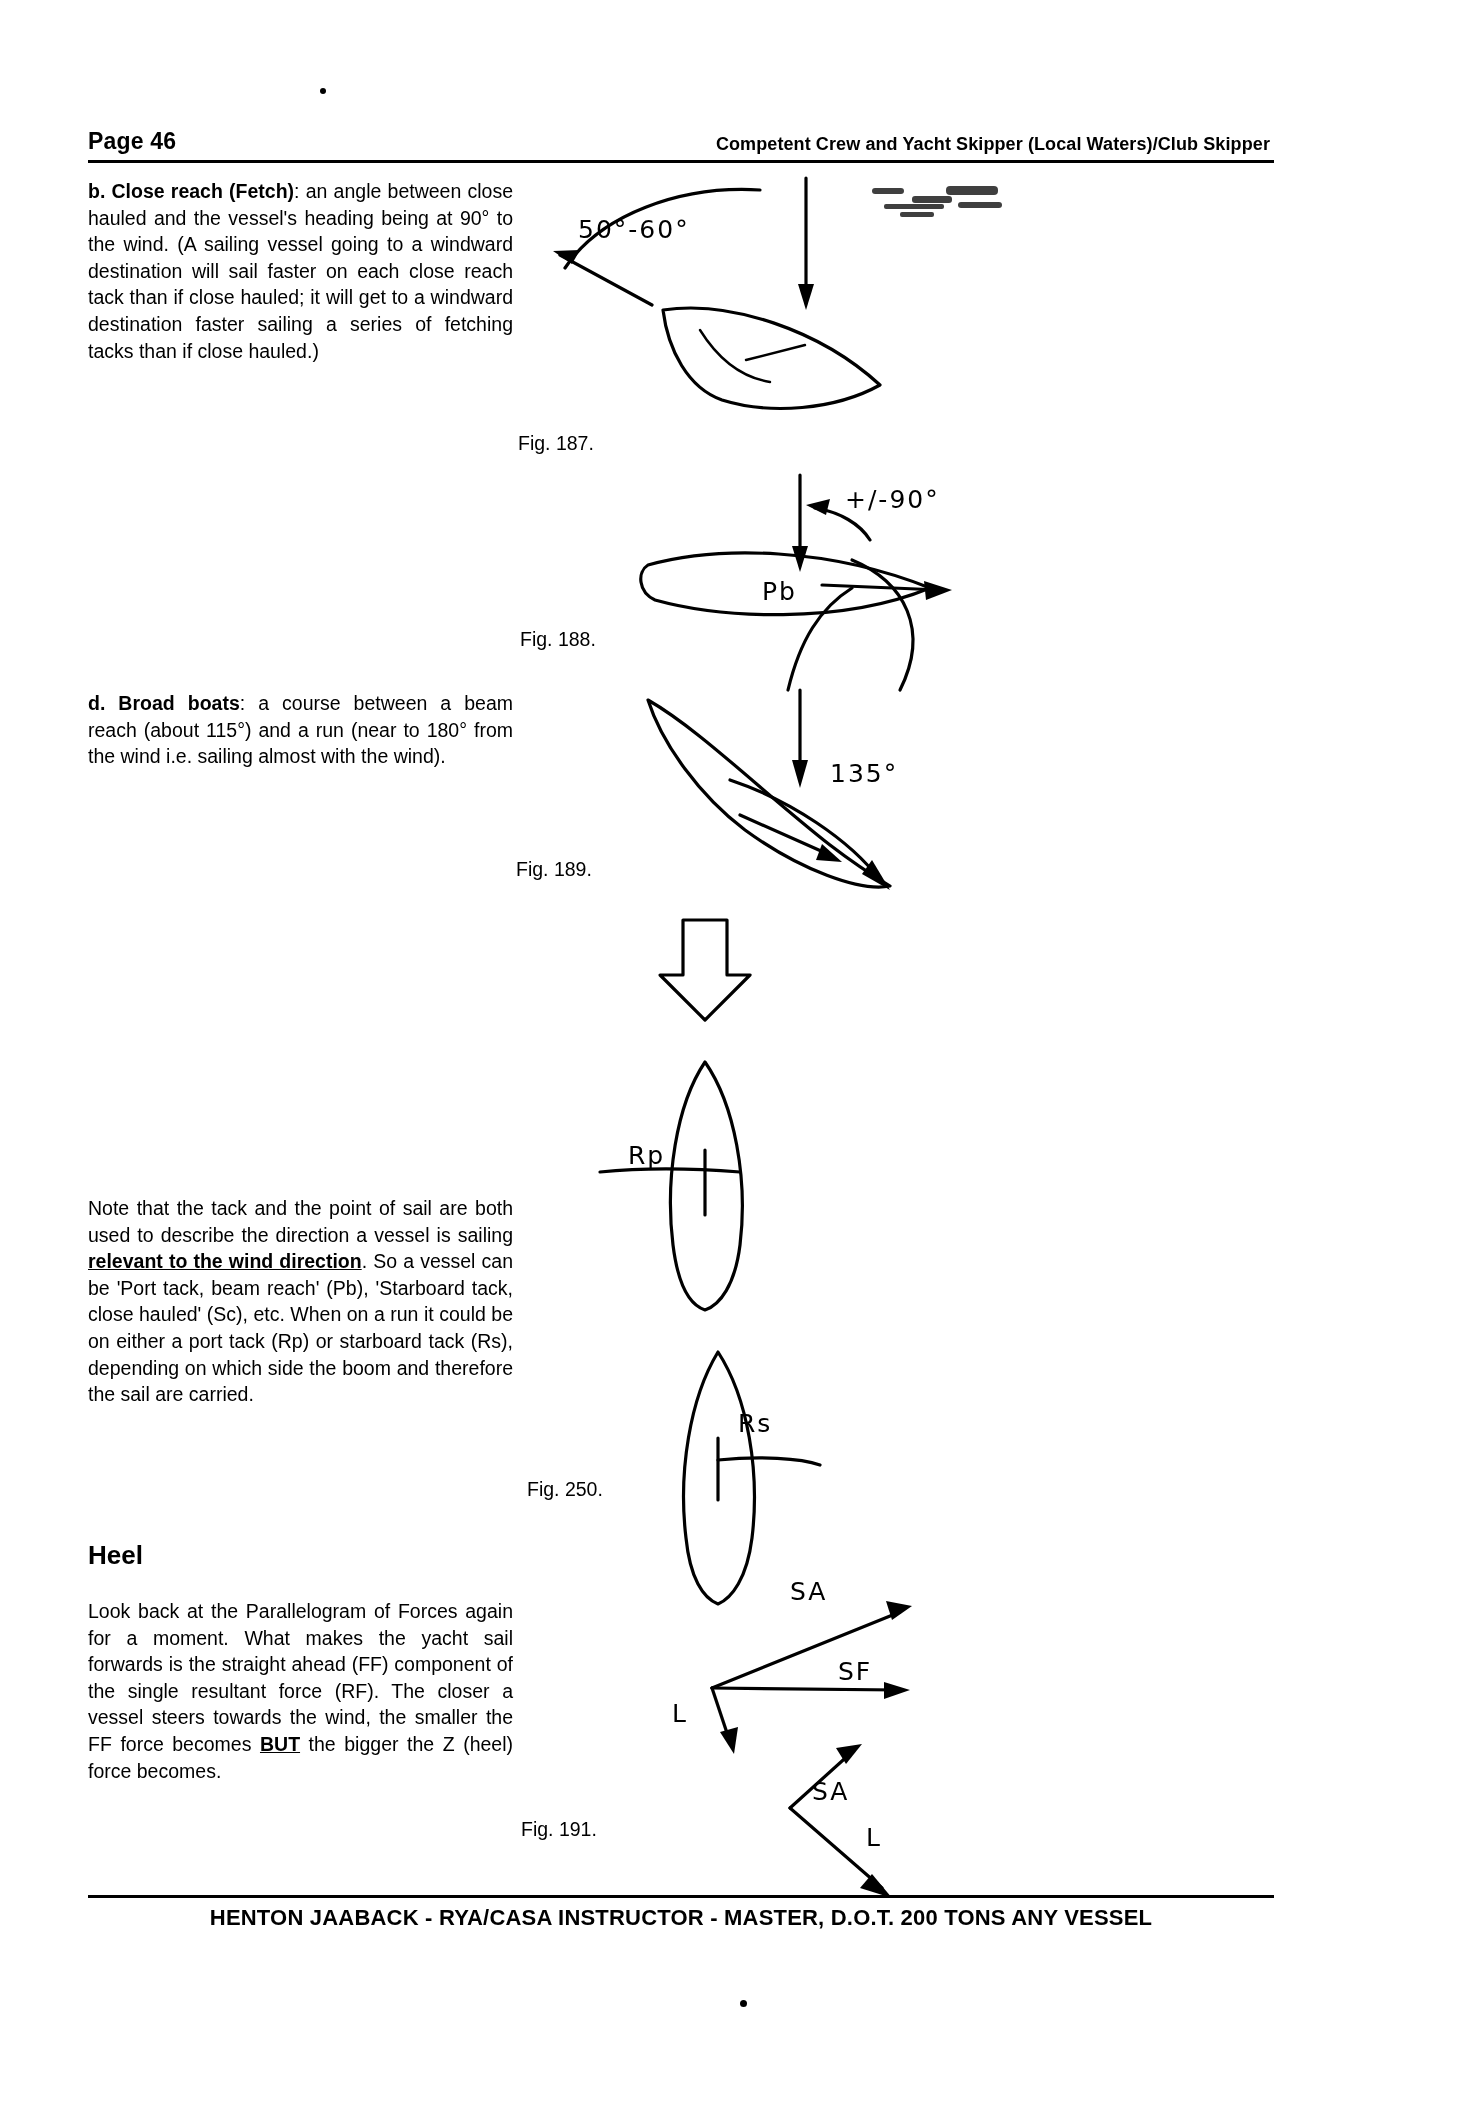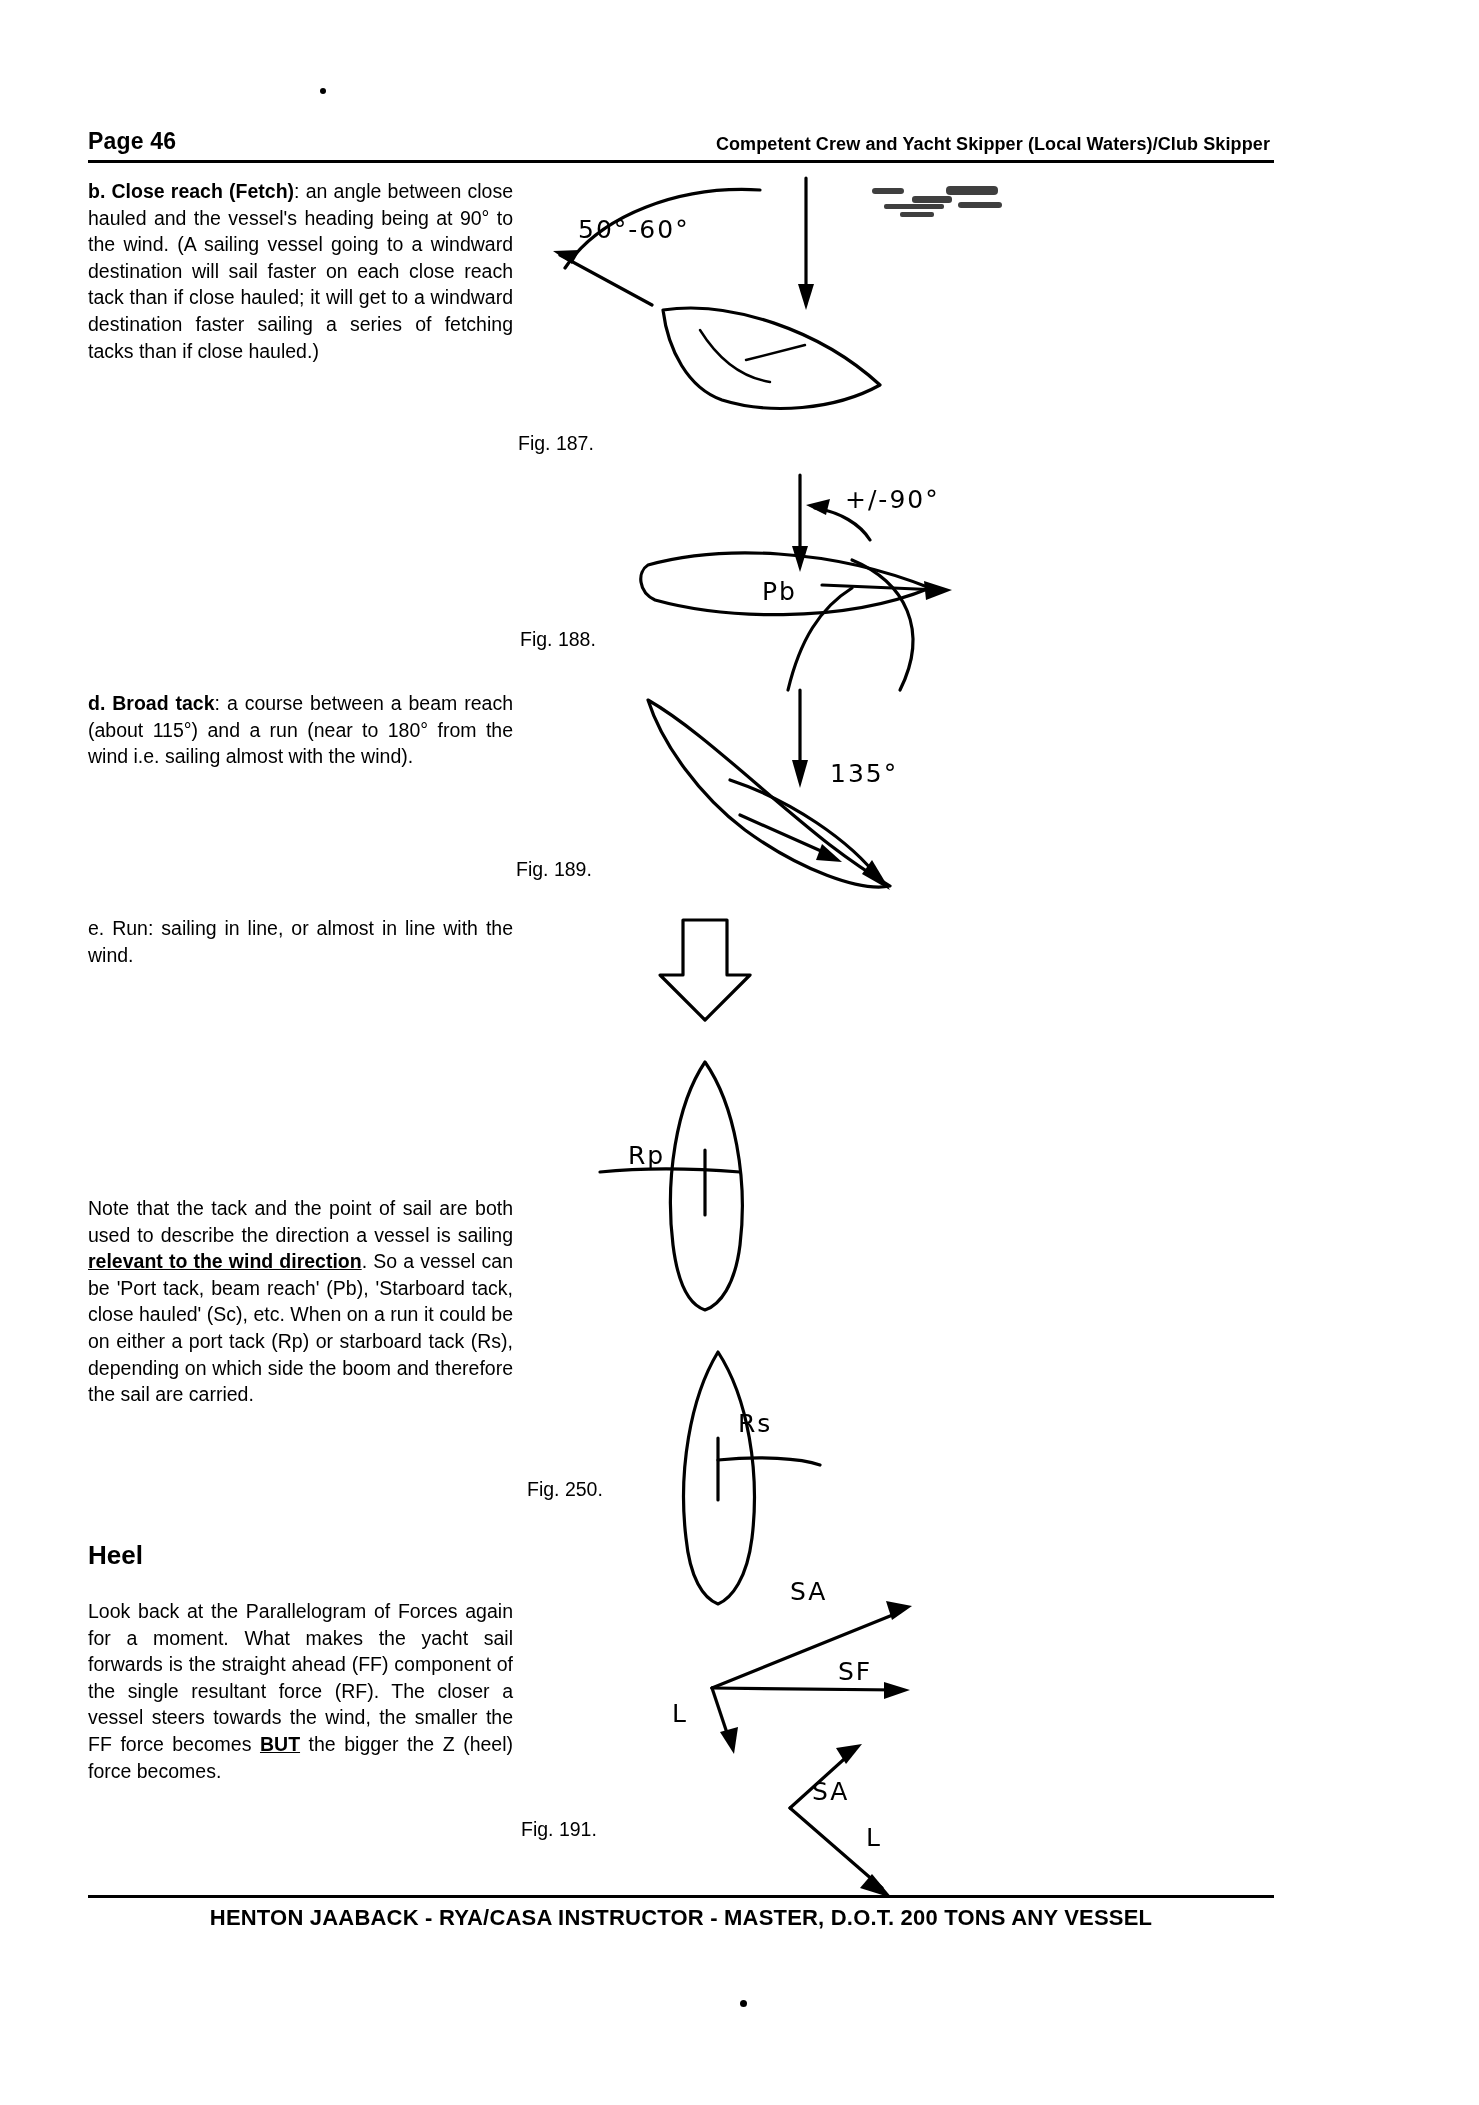--- a/index.html
+++ b/index.html
@@ -159,24 +159,23 @@
   <div class="header-rule"></div>
 
   <div class="speck" style="left:320px; top:88px; width:6px; height:6px;"></div>
 
   <div class="textcol para-b">
     <b>b. Close reach (Fetch)</b><span>: an angle between close hauled and the vessel's heading being at 90° to the wind. (A sailing vessel going to a windward destination will sail faster on each close reach tack than if close hauled; it will get to a windward destination faster sailing a series of fetching tacks than if close hauled.)</span>
   </div>
 
 
   <div class="textcol para-d">
-    <b>d. Broad tack</b><span>: a course between a beam reach (about 115°) and a run (near to 180° from the wind i.e. sailing almost with the wind).</span>
-  </div>
-
-  <div class="textcol para-e">e. Run: sailing in line, or almost in line with the wind.</div>
+    <b>d. Broad boats</b><span>: a course between a beam reach (about 115°) and a run (near to 180° from the wind i.e. sailing almost with the wind).</span>
+  </div>
+
 
   <div class="textcol para-note">
     <span>Note that the tack and the point of sail are both used to describe the direction a vessel is sailing </span><span class="u">relevant to the wind direction</span><span>. So a vessel can be 'Port tack, beam reach' (Pb), 'Starboard tack, close hauled' (Sc), etc. When on a run it could be on either a port tack (Rp) or starboard tack (Rs), depending on which side the boom and therefore the sail are carried.</span>
   </div>
 
   <div class="heading-heel">Heel</div>
 
   <div class="textcol para-heel-body">
     <span>Look back at the Parallelogram of Forces again for a moment. What makes the yacht sail forwards is the straight ahead (FF) component of the single resultant force (RF). The closer a vessel steers towards the wind, the smaller the FF force becomes </span><b class="u">BUT</b><span> the bigger the Z (heel) force becomes.</span>
   </div>

